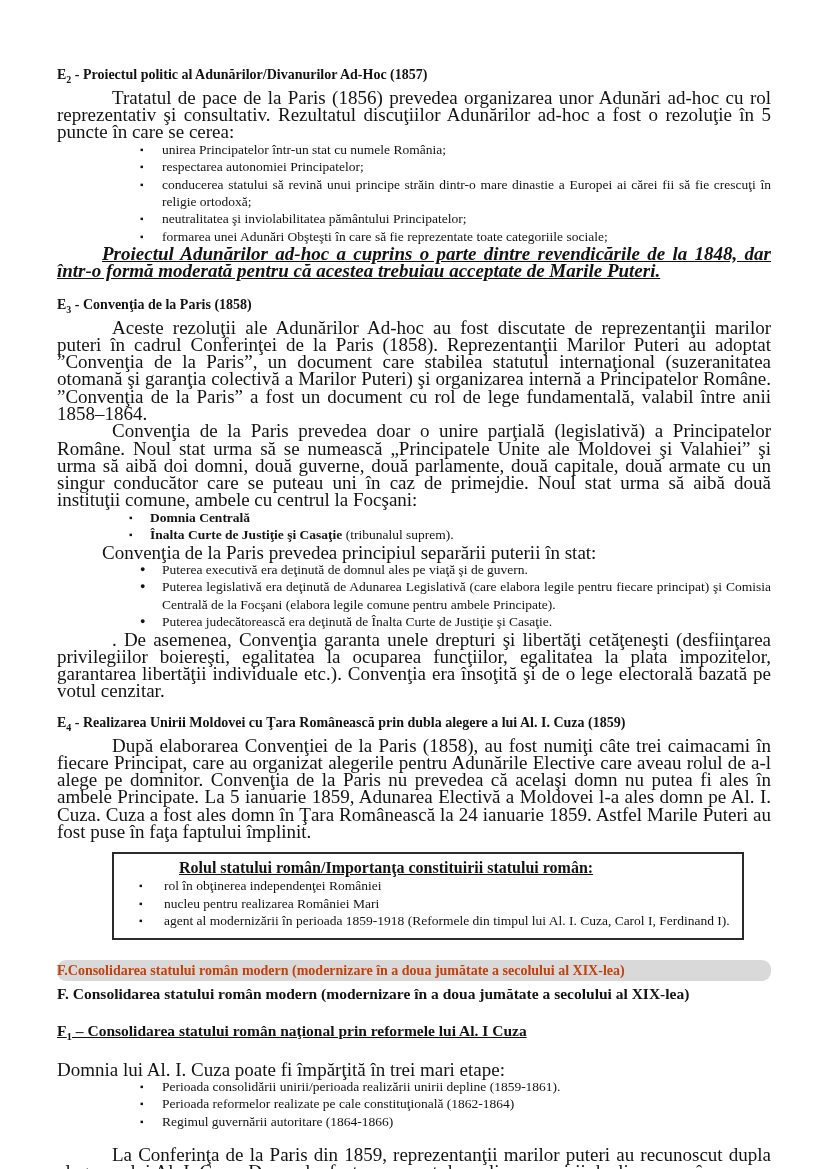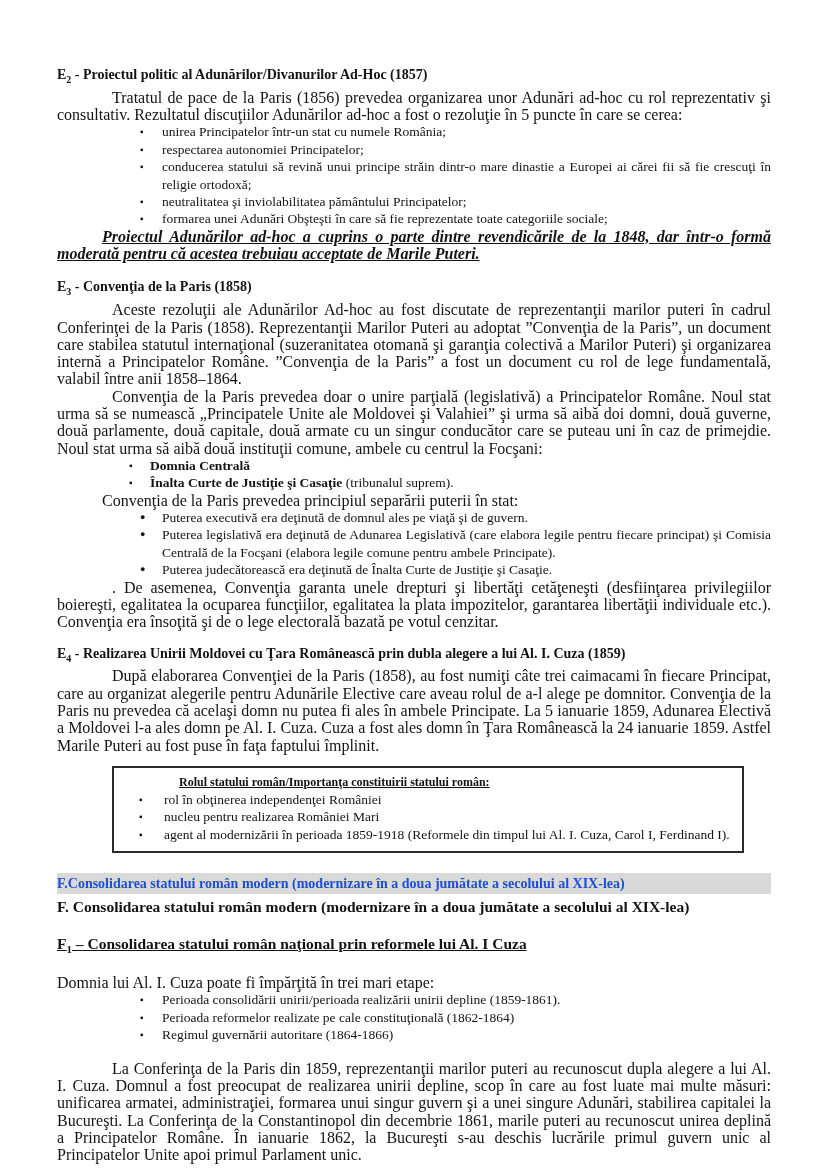--- a/index.html
+++ b/index.html
@@ -8,21 +8,21 @@
     font-family:"Liberation Serif","DejaVu Serif",serif;
     color:#131313;
     -webkit-font-smoothing:antialiased;
   }
   .page{
     box-sizing:border-box;
     width:828px;height:1169px;
     padding:66px 57px 0 57px;
     position:relative;
   }
-  p{margin:0;text-align:justify;font-size:16px;line-height:17.3px;}
+  p{margin:0;text-align:justify;font-size:19px;line-height:17.3px;}
   .ind{text-indent:55px;}
   .sec-h{font-weight:bold;font-size:14px;line-height:18px;margin:0;}
   .sec-h sub{font-size:10px;}.gap14{height:14px;}.gap16{height:16px;}.gap20{height:20px;}
 
   ul{margin:0;padding:0;list-style:none;}
   li{position:relative;font-size:13.5px;line-height:17.4px;text-align:justify;}
   .sq li{padding-left:105px;}
   .sq li::before{content:"▪";position:absolute;left:83px;top:0;font-size:10px;line-height:17.4px;}
   .sq2 li{padding-left:93px;font-weight:bold;}
   .sq2 li::before{content:"▪";position:absolute;left:72px;top:0;font-size:10px;line-height:17.4px;}
@@ -36,32 +36,32 @@
   }
   .rolbox{
     box-sizing:border-box;
     margin-left:55px;width:632px;
     border:2px solid #2b2b2b;
     padding:5px 10px 8px 10px;
     margin-top:12px;
   }
   .rolbox-title{
     font-weight:bold;text-decoration:underline;
-    font-size:12px;line-height:18px;margin-left:55px;
+    font-size:16px;line-height:18px;margin-left:55px;
   }
   .rolbox ul li{padding-left:40px;}
   .rolbox ul li::before{content:"▪";position:absolute;left:15px;top:0;font-size:10px;line-height:17.4px;}
 
   .f-red{
     display:inline-block;
     background:#d9d9d9;
-    color:#1d4ed8;
+    color:#c2410c;
     font-weight:bold;font-size:14px;line-height:19px;
     padding:1px 4px 1px 0;
-    width:714px;box-sizing:border-box;
+    width:714px;box-sizing:border-box;border-radius:9px;
   }
   .f-black{
     font-weight:bold;font-size:15.5px;line-height:21px;margin-top:2px;
   }
   .f1-h{
     font-weight:bold;font-size:15.5px;line-height:21px;
     text-decoration:underline;
   }
   .f1-h sub{font-size:11px;}
   .page-number{

